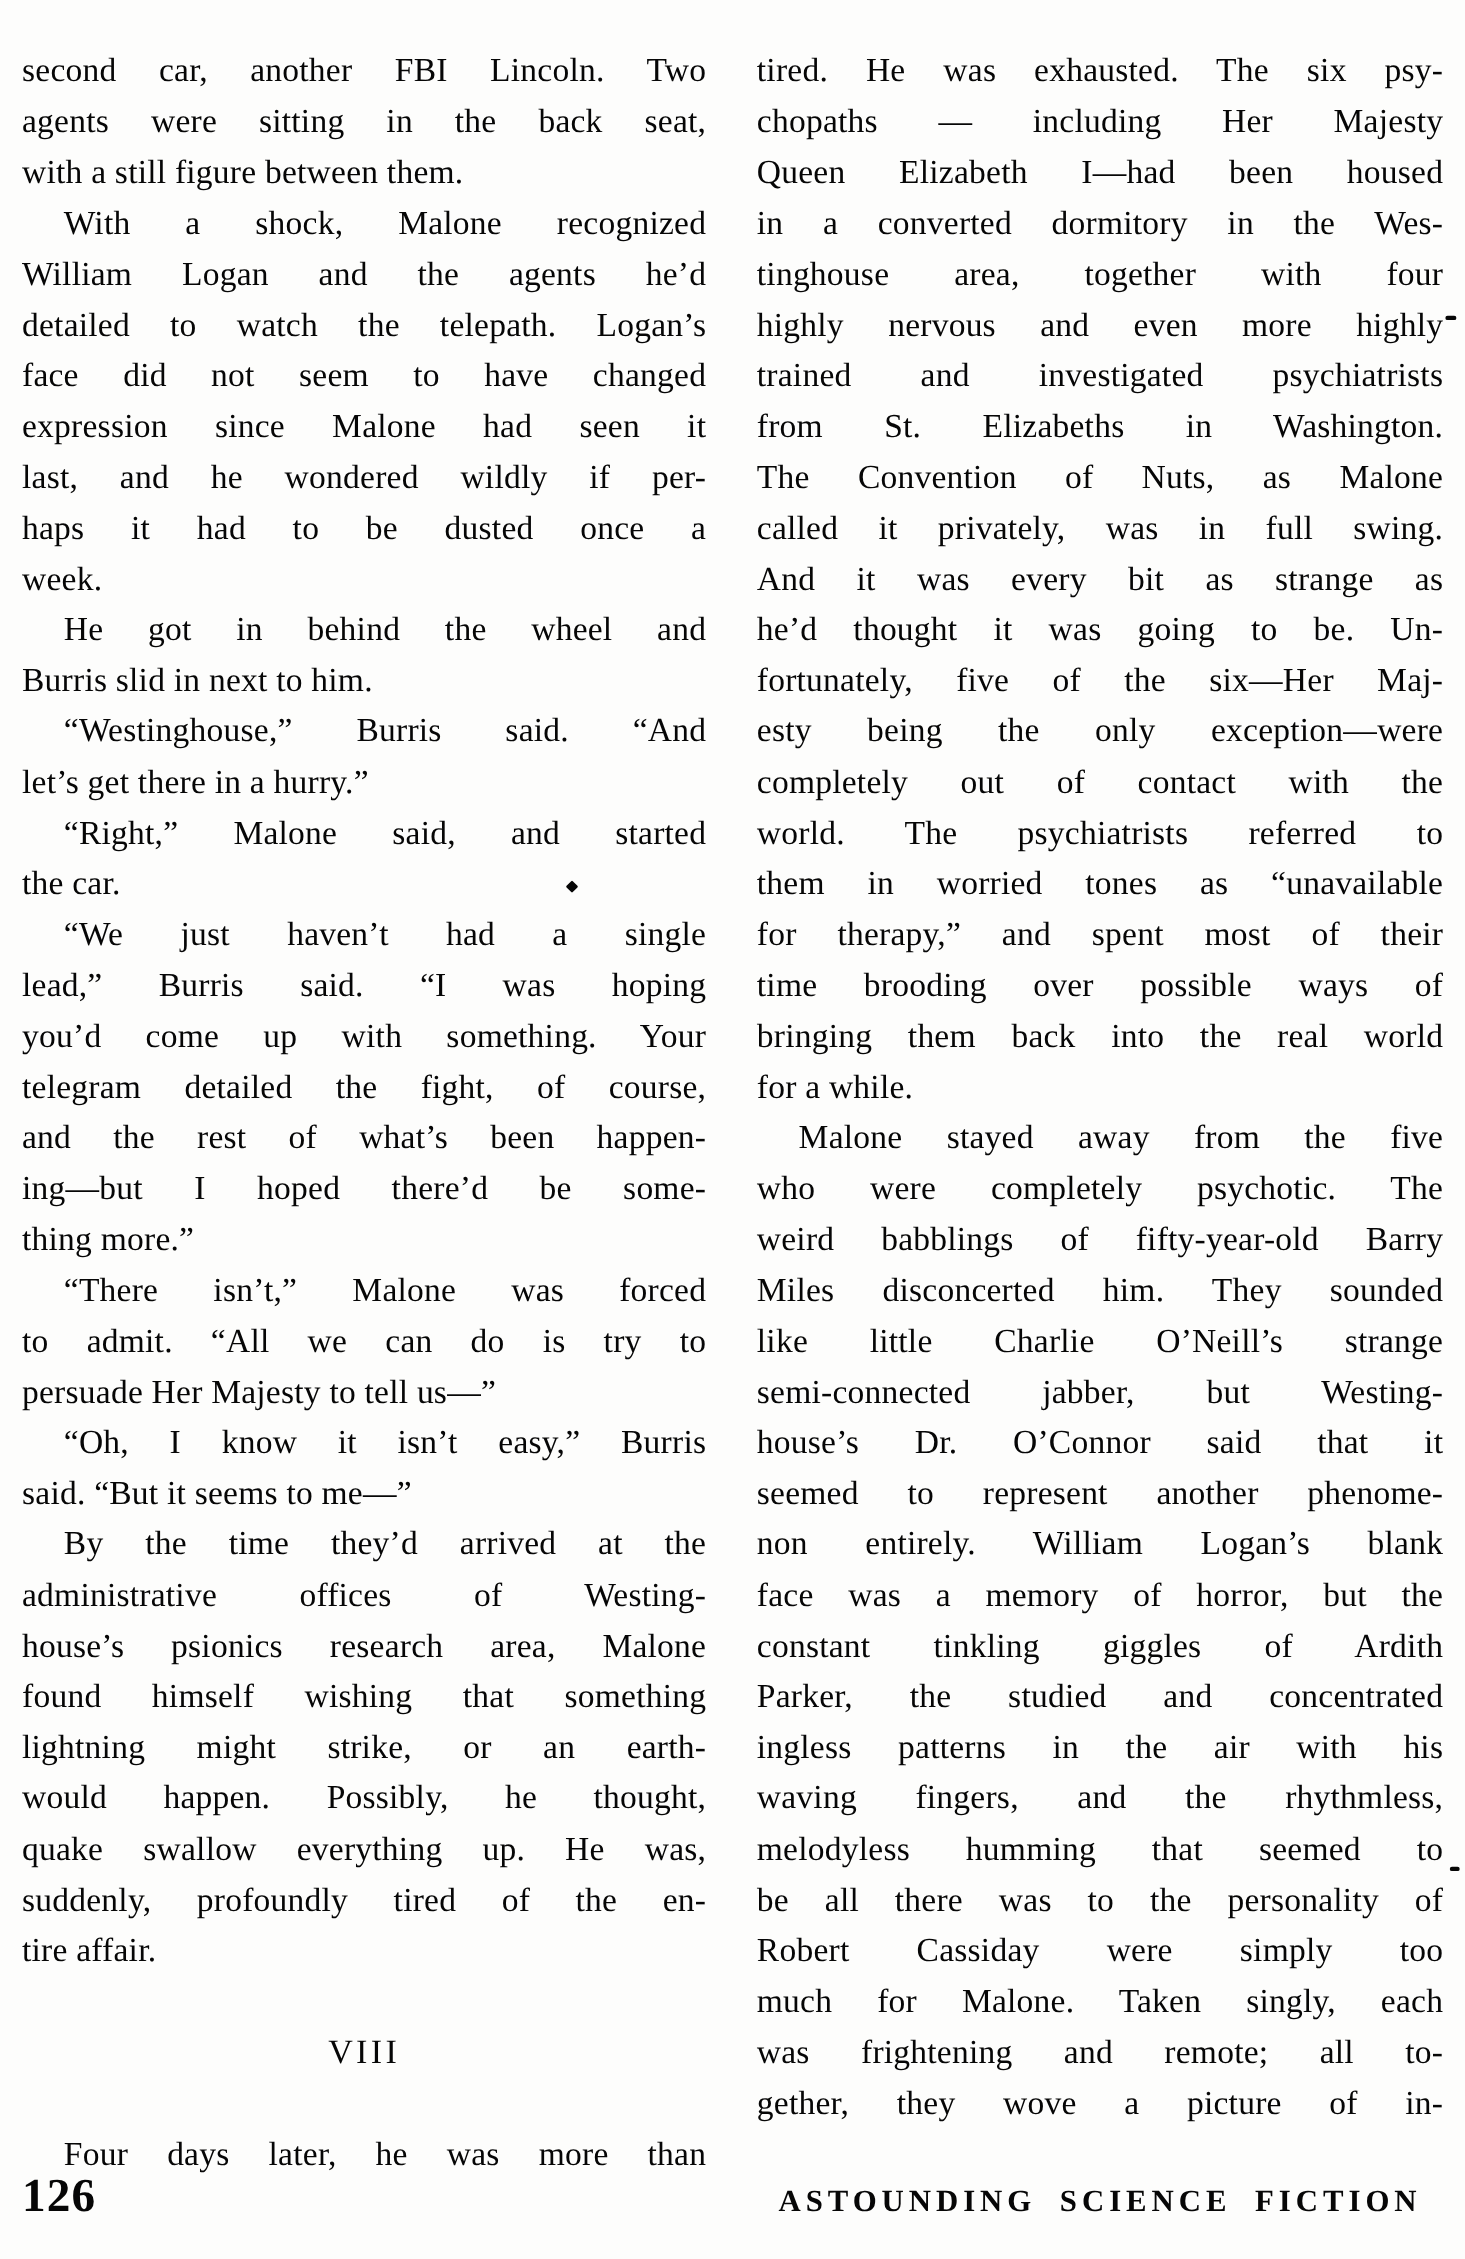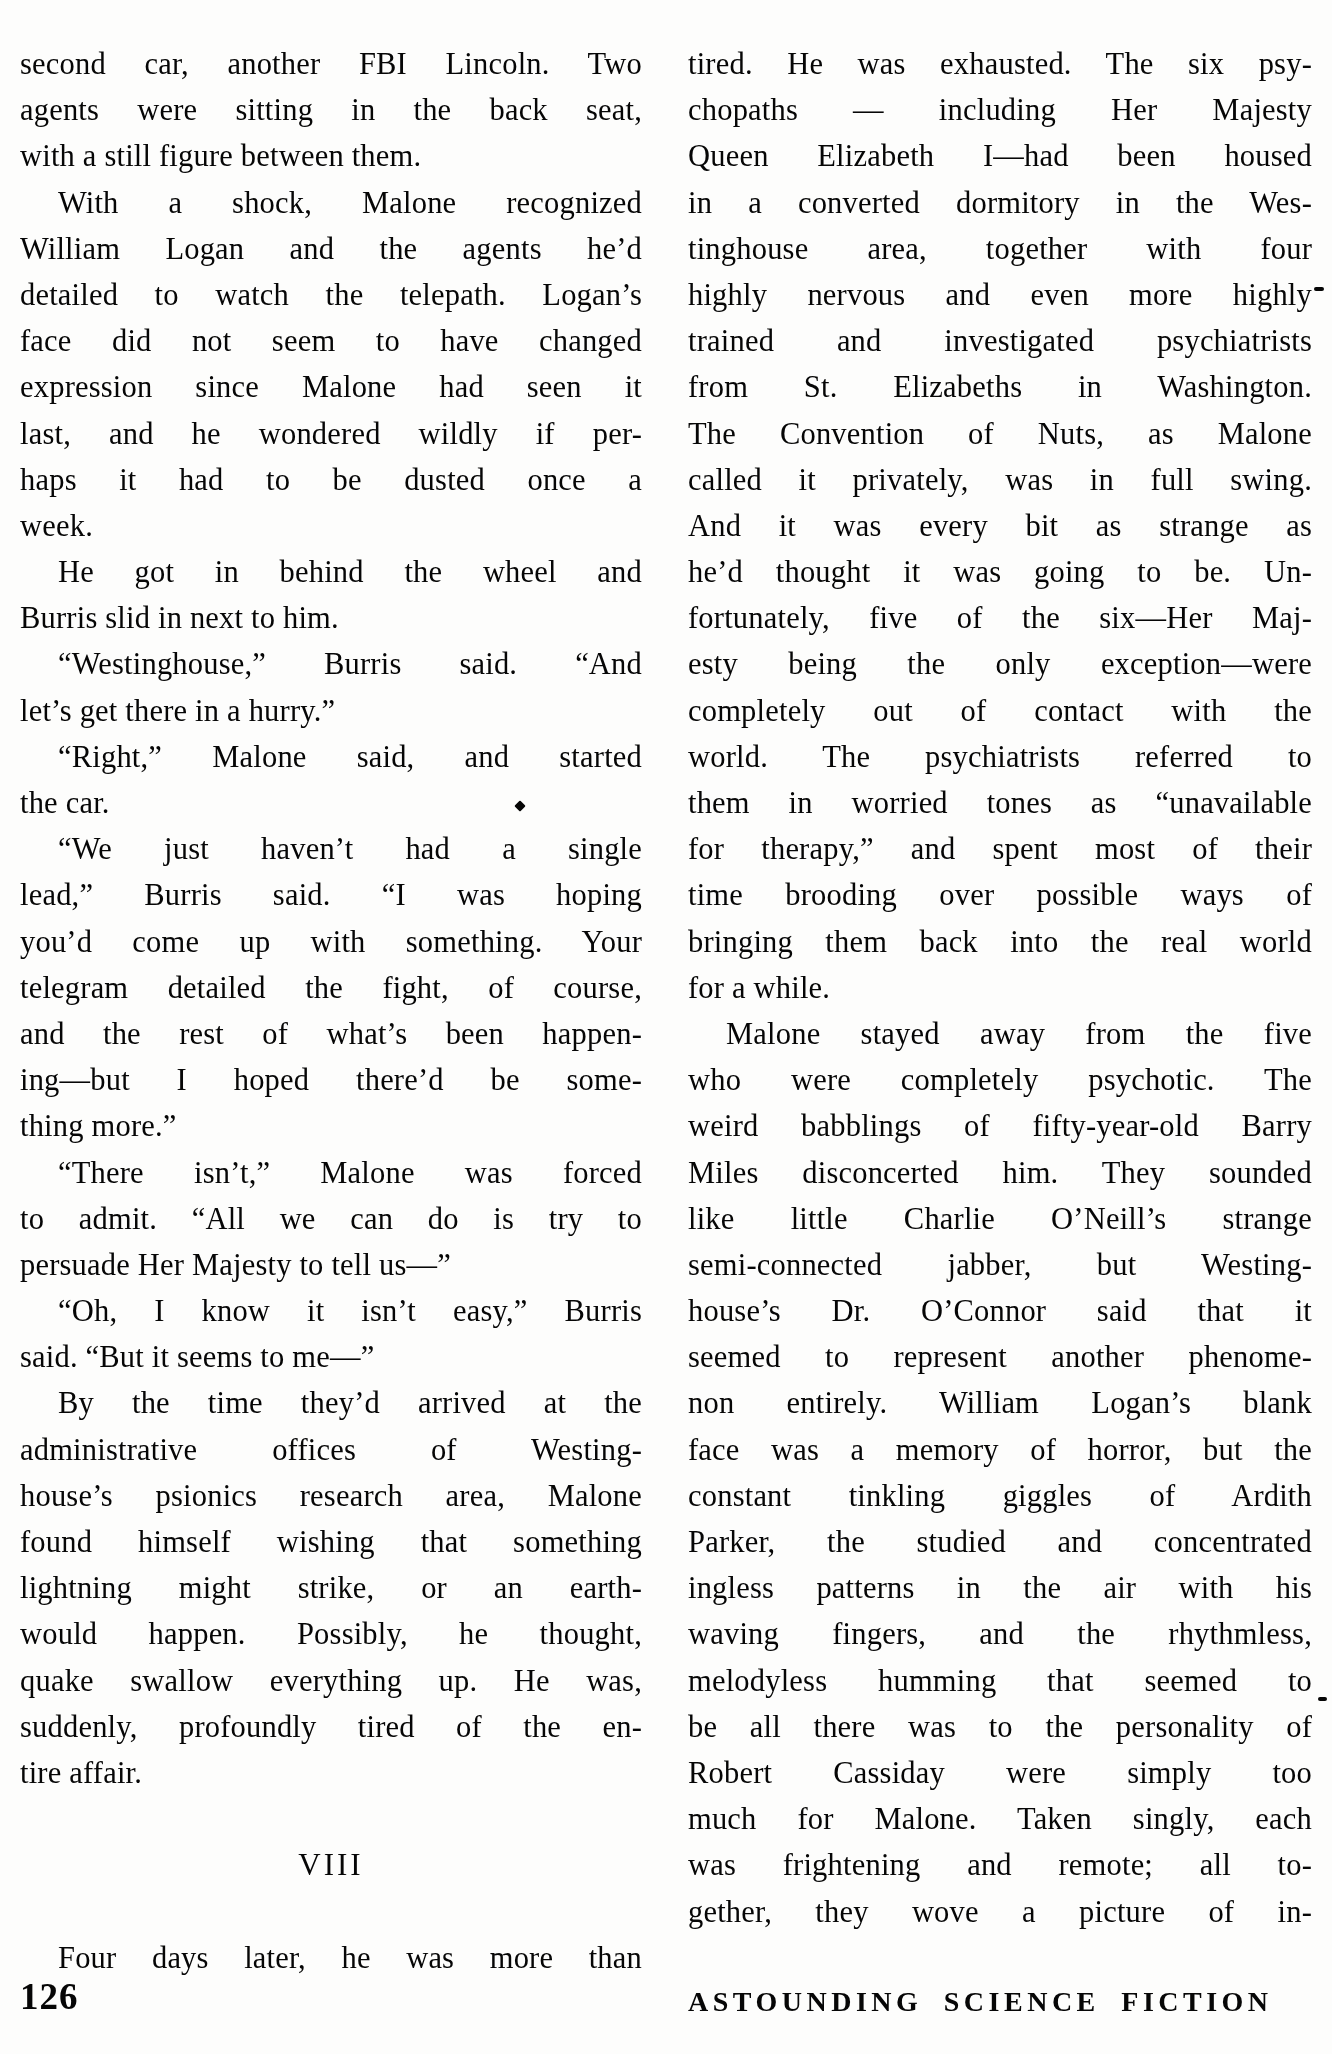--- a/index.html
+++ b/index.html
@@ -30,28 +30,29 @@
   .ln.c {
     text-align:right;
     text-align-last:center;
     letter-spacing:3px;
     font-size:31px;
   }
   .ln.ind { text-indent:38px; }
   .ln.gap { height:46.2px; }
   .footer-pagenum {
     position:absolute; left:20px; top:1974px;
-    font-size:37px; font-weight:bold; line-height:46px;
+    font-size:43px; font-weight:bold; line-height:46px;
     letter-spacing:1px;
   }
   .footer-title {
     position:absolute; left:688px; top:1982px; width:624px;
     font-size:28px; font-weight:bold; line-height:40px;
     letter-spacing:4.5px; word-spacing:10px;
     white-space:nowrap;
+    text-align:center;
   }
   .speck { position:absolute; background:#060606; }
   .speck-diamond { width:8px; height:8px; transform:rotate(45deg); border-radius:1px; }
   .speck-dash { height:4px; border-radius:2px; }
 </style>
 </head>
 <body>
 
 <div class="col col-left" id="left-column-lines">
     <div class="ln j">second car, another FBI Lincoln. Two</div>

